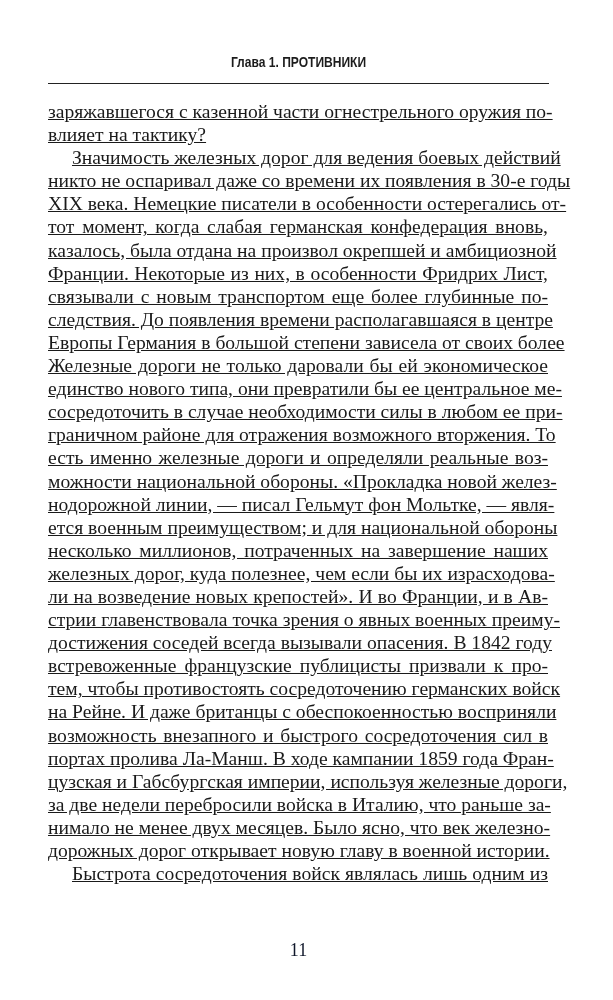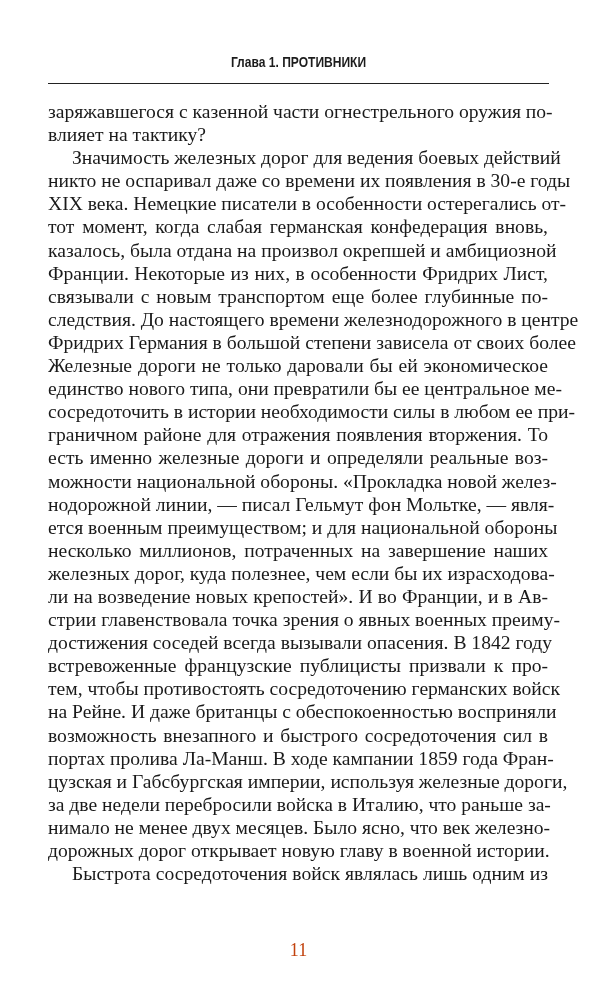--- a/index.html
+++ b/index.html
@@ -46,61 +46,62 @@
       line-height: 23.1px;
       color: #1a1a1a;
     }
     .line {
       display: block;
       white-space: nowrap;
       text-align: justify;
       text-align-last: justify;
       height: 23.1px;
       overflow: visible;
+      text-decoration: underline;
     }
     .line.indent {
       padding-left: 24px;
     }
     .line.last {
       text-align-last: left;
     }
     .page-number {
       position: absolute;
       left: 48px;
       width: 501px;
       top: 940px;
       text-align: center;
       font-family: "Liberation Serif", "DejaVu Serif", serif;
       font-size: 18px;
-      color: #c2410c;
+      color: #0f172a;
     }
   </style>
 </head>
 <body>
 
 <div class="page">
   <div class="running-head">Глава 1. ПРОТИВНИКИ</div>
   <div class="head-rule"></div>
 
   <div class="text-block" id="text-block">
       <span class="line">заряжавшегося с казенной части огнестрельного оружия по-</span>
       <span class="line last">влияет на тактику?</span>
       <span class="line indent">Значимость железных дорог для ведения боевых действий</span>
       <span class="line">никто не оспаривал даже со времени их появления в 30-е годы</span>
       <span class="line">XIX века. Немецкие писатели в особенности остерегались от-</span>
       <span class="line">тот момент, когда слабая германская конфедерация вновь,</span>
       <span class="line">казалось, была отдана на произвол окрепшей и амбициозной</span>
       <span class="line">Франции. Некоторые из них, в особенности Фридрих Лист,</span>
       <span class="line">связывали с новым транспортом еще более глубинные по-</span>
-      <span class="line">следствия. До настоящего времени железнодорожного в центре</span>
-      <span class="line">Фридрих Германия в большой степени зависела от своих более</span>
+      <span class="line">следствия. До появления времени располагавшаяся в центре</span>
+      <span class="line">Европы Германия в большой степени зависела от своих более</span>
       <span class="line">Железные дороги не только даровали бы ей экономическое</span>
       <span class="line">единство нового типа, они превратили бы ее центральное ме-</span>
-      <span class="line">сосредоточить в истории необходимости силы в любом ее при-</span>
-      <span class="line">граничном районе для отражения появления вторжения. То</span>
+      <span class="line">сосредоточить в случае необходимости силы в любом ее при-</span>
+      <span class="line">граничном районе для отражения возможного вторжения. То</span>
       <span class="line">есть именно железные дороги и определяли реальные воз-</span>
       <span class="line">можности национальной обороны. «Прокладка новой желез-</span>
       <span class="line">нодорожной линии, — писал Гельмут фон Мольтке, — явля-</span>
       <span class="line">ется военным преимуществом; и для национальной обороны</span>
       <span class="line">несколько миллионов, потраченных на завершение наших</span>
       <span class="line">железных дорог, куда полезнее, чем если бы их израсходова-</span>
       <span class="line">ли на возведение новых крепостей». И во Франции, и в Ав-</span>
       <span class="line">стрии главенствовала точка зрения о явных военных преиму-</span>
       <span class="line">достижения соседей всегда вызывали опасения. В 1842 году</span>
       <span class="line">встревоженные французские публицисты призвали к про-</span>

